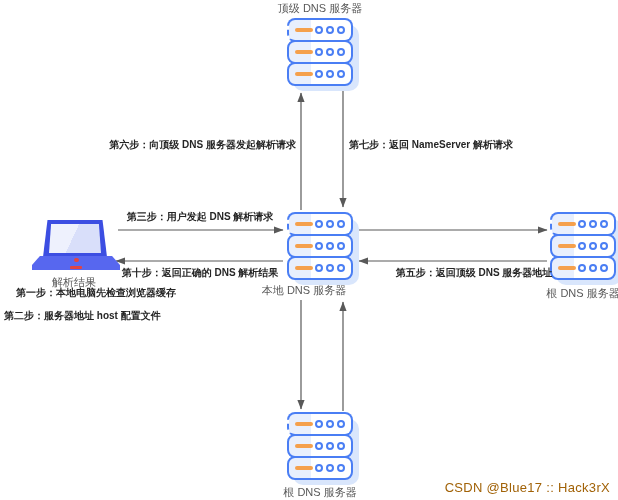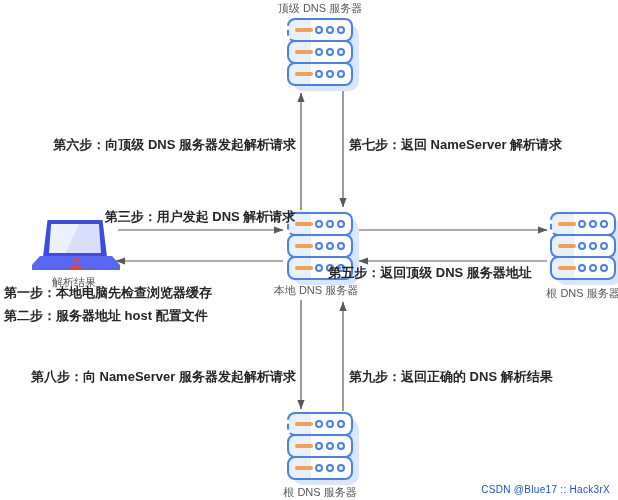--- a/index.html
+++ b/index.html
@@ -39,31 +39,31 @@
   }
   .lap-base{
     position:absolute;left:0;top:36px;width:88px;height:14px;background:#5767ef;
     clip-path:polygon(9% 0,91% 0,100% 65%,100% 100%,0 100%,0 65%);
   }
   .lap-cam{position:absolute;left:42px;top:38px;width:5px;height:4px;border-radius:2px;background:#e04444;}
   .lap-pad{position:absolute;left:38px;top:46px;width:12px;height:3px;border-radius:1px;background:#e04444;}
 
   
   .step{
-    position:absolute;font-size:13px;font-weight:bold;color:#262626;
+    position:absolute;font-size:10px;font-weight:bold;color:#262626;
     white-space:nowrap;z-index:3;line-height:12px;
   }
   .step.center{transform:translateX(-50%);}
   .step.right{transform:translateX(-100%);}
   .node-label{
     position:absolute;font-size:11px;color:#595959;white-space:nowrap;
     transform:translateX(-50%);z-index:3;line-height:13px;
   }
   .watermark{
-    position:absolute;right:8px;bottom:5px;font-size:10px;color:#1d4ed8;
+    position:absolute;right:8px;bottom:5px;font-size:13px;color:#a16207;
     letter-spacing:.3px;z-index:1;
   }
 </style>
 </head>
 <body>
 
 <div id="canvas">
 
   <svg id="wires" viewBox="0 0 618 500" xmlns="http://www.w3.org/2000/svg">
     <defs>
@@ -136,21 +136,21 @@
       </div>
     <div class="rack">
         <span class="bar"></span>
         <span class="dots">
           <span class="dot"></span>
           <span class="dot"></span>
           <span class="dot"></span>
         </span>
       </div>
   </div>
-  <div class="node-label" style="left:316px;top:284px">本地 DNS 服务器</div>
+  <div class="node-label" style="left:304px;top:284px">本地 DNS 服务器</div>
 
   <div class="server" style="left:550px;top:212px">
     <div class="rack dashed">
         <span class="bar"></span>
         <span class="dots">
           <span class="dot"></span>
           <span class="dot"></span>
           <span class="dot"></span>
         </span>
       </div>
@@ -204,27 +204,26 @@
   <div class="laptop">
     <div class="lap-screen">
       <div class="lap-screen-inner"></div>
     </div>
     <div class="lap-base"></div>
     <div class="lap-cam"></div>
     <div class="lap-pad"></div>
   </div>
   <div class="node-label" style="left:74px;top:276px">解析结果</div>
 
-  <div class="step" style="left:4px;top:287px">第一步：本地电脑先检查浏览器缓存</div>
+  <div class="step" style="left:16px;top:287px">第一步：本地电脑先检查浏览器缓存</div>
   <div class="step" style="left:4px;top:310px">第二步：服务器地址 host 配置文件</div>
 
   <div class="step center" style="left:200px;top:211px">第三步：用户发起 DNS 解析请求</div>
-
-  <div class="step center" style="left:430px;top:267px">第五步：返回顶级 DNS 服务器地址</div>
+  <div class="step center" style="left:200px;top:267px">第十步：返回正确的 DNS 解析结果</div>
+
+  <div class="step center" style="left:474px;top:267px">第五步：返回顶级 DNS 服务器地址</div>
 
   <div class="step right" style="left:296px;top:139px">第六步：向顶级 DNS 服务器发起解析请求</div>
   <div class="step" style="left:349px;top:139px">第七步：返回 NameServer 解析请求</div>
 
-  <div class="step right" style="left:296px;top:371px">第八步：向 NameServer 服务器发起解析请求</div>
-  <div class="step" style="left:349px;top:371px">第九步：返回正确的 DNS 解析结果</div>
 
   <div class="watermark">CSDN @Blue17 :: Hack3rX</div>
 </div>
 
 </body></html>

